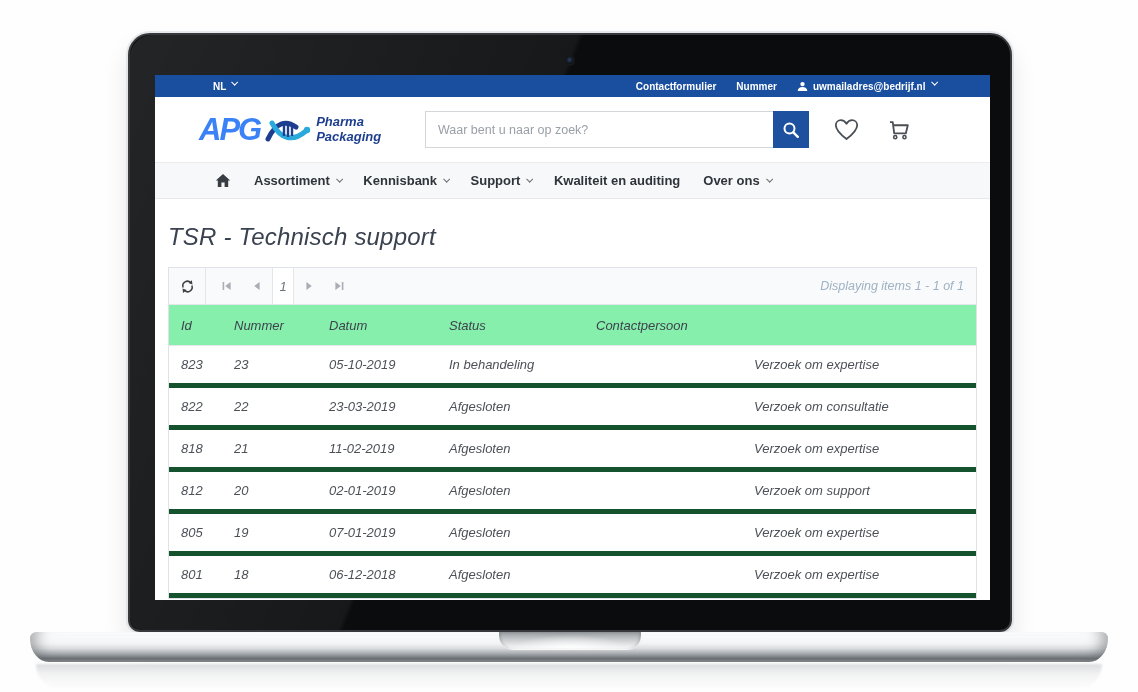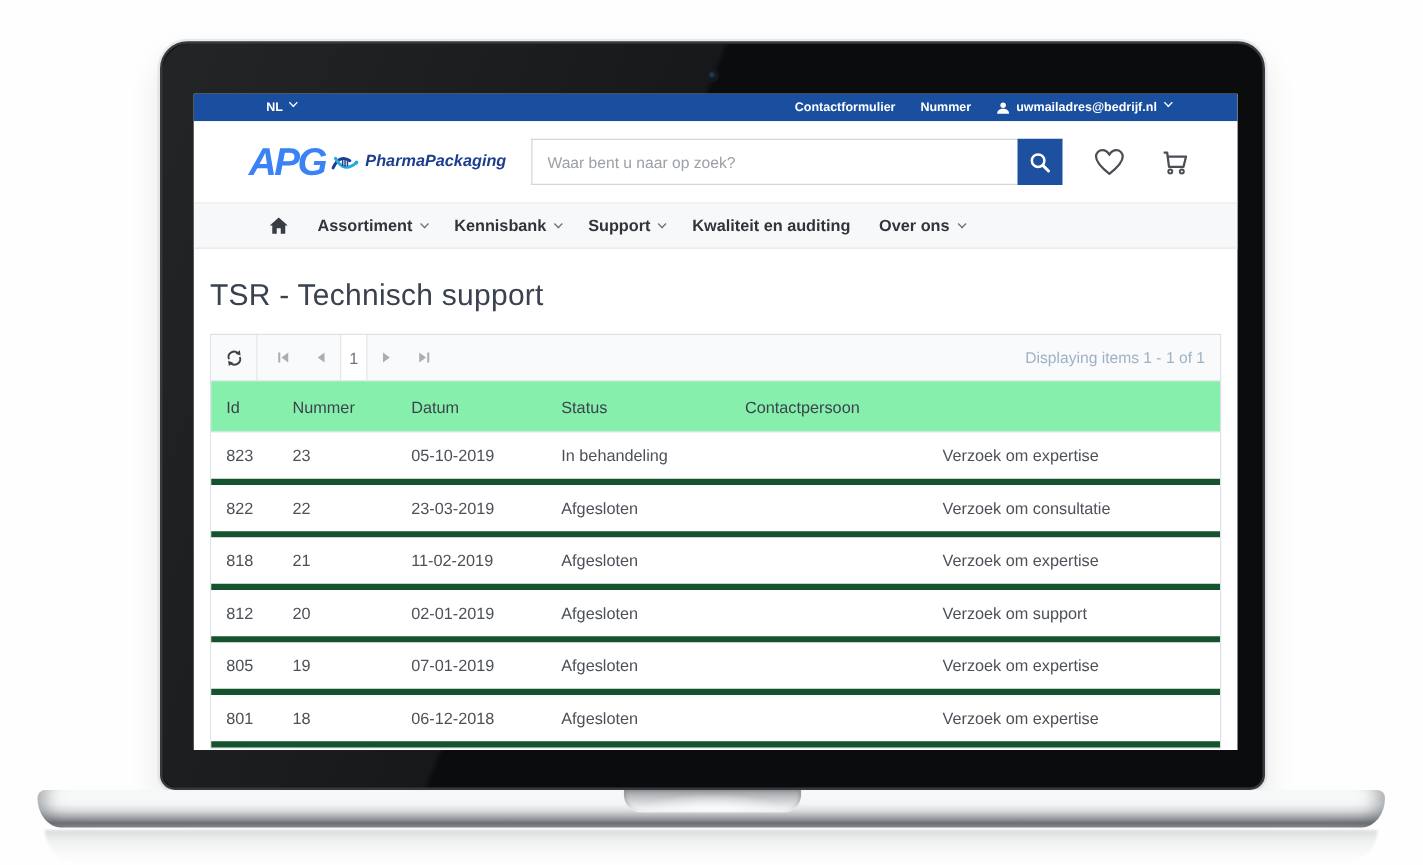--- a/index.html
+++ b/index.html
@@ -39,40 +39,40 @@
   .lang,.account{display:flex;gap:5px;cursor:pointer;}
   .chev{width:6px;height:6px;border-right:1.4px solid currentColor;border-bottom:1.4px solid currentColor;
         display:inline-block;transform:rotate(45deg) translateY(-2px);}
   .chev.sm{width:4.5px;height:4.5px;}
   .tb-link{cursor:pointer;}
 
   
   .site-header{height:65px;display:flex;align-items:center;background:#fff;}
   .logo{margin-left:44px;width:206px;display:flex;align-items:center;gap:5px;cursor:pointer;}
   .logo-apg{font-size:31px;font-weight:800;font-style:italic;color:#3b82f6;letter-spacing:-2px;line-height:1;}
-  .logo-tag{display:flex;color:#1d3e8f;font-style:italic;font-weight:bold;
+  .logo-tag{display:flex;flex-direction:column;color:#1d3e8f;font-style:italic;font-weight:bold;
             font-size:13px;line-height:1.08;}
   .search{margin-left:20px;display:flex;height:37px;}
-  .search input{width:389px;border:1px solid #d4d7da;border-right:none;padding:0 12px;font-size:12.5px;
+  .search input{width:348px;border:1px solid #d4d7da;border-right:none;padding:0 12px;font-size:12.5px;
             color:#555;outline:none;font-family:"Liberation Sans",sans-serif;}
   .search input::placeholder{color:#9aa0a6;}
   .search button{width:36px;background:#1d509e;border:none;display:flex;align-items:center;
             justify-content:center;cursor:pointer;}
   .hdr-icons{margin-left:24px;display:flex;gap:26px;align-items:center;}
   .hdr-icons .ic{cursor:pointer;display:flex;}
 
   
   .mainnav{height:37px;background:#f7f8f9;border-top:1px solid #ececee;border-bottom:1px solid #e8e8ea;
            display:flex;align-items:center;gap:23px;padding-left:60px;font-size:13px;font-weight:600;color:#2f343b;}
   .nav-item{display:flex;align-items:center;gap:6px;cursor:pointer;}
   .nav-item .chev{color:#6b7076;}
   .home{display:flex;cursor:pointer;}
 
   
-  .main{padding:0 13px;}
+  .main{padding:0 13px;font-style:italic;}
   .page-title{margin:24px 0 0 0;font-size:24px;font-weight:400;color:#3a4250;letter-spacing:.2px;}
 
   
   .grid{margin-top:16px;border:1px solid #dfe3e7;}
   .grid-toolbar{height:37px;background:#f9fafb;border-bottom:1px solid #e3e7ea;display:flex;align-items:stretch;}
   .refresh-cell{width:37px;border-right:1px solid #e3e7ea;display:flex;align-items:center;justify-content:center;cursor:pointer;}
   .pager{display:flex;margin-left:6px;align-items:stretch;}
   .pg-btn{width:30px;display:flex;align-items:center;justify-content:center;cursor:pointer;}
   .pg-current{width:22px;background:#fff;border-left:1px solid #e3e7ea;border-right:1px solid #e3e7ea;
               display:flex;align-items:center;justify-content:center;font-size:13px;color:#6e747b;cursor:default;}

